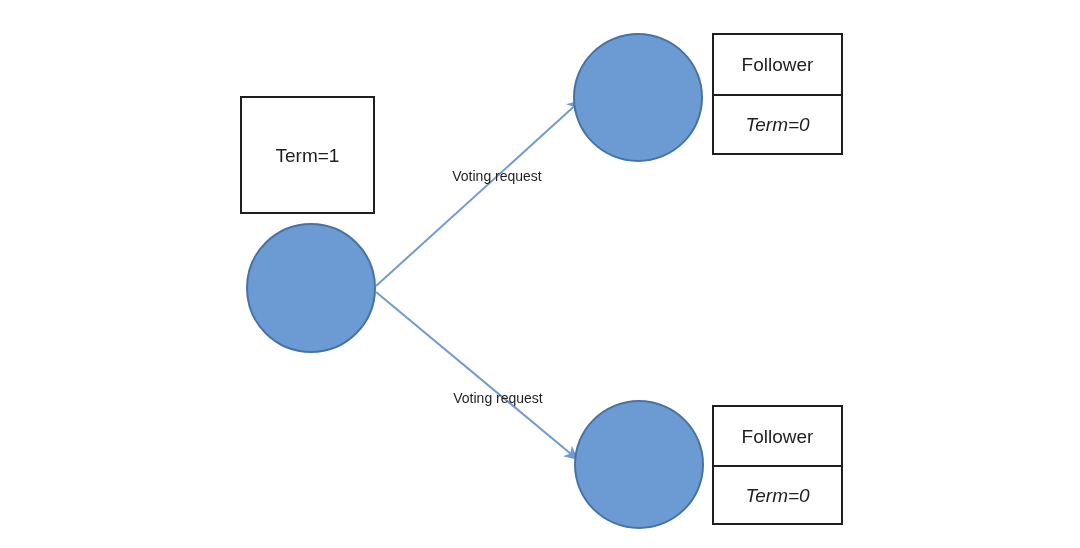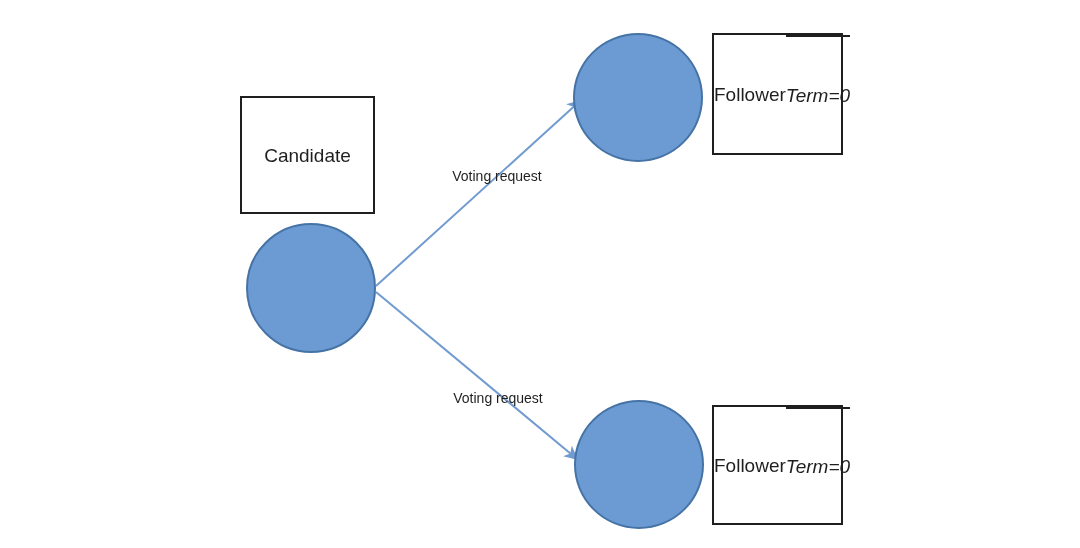--- a/index.html
+++ b/index.html
@@ -38,21 +38,21 @@
     border-radius: 50%;
     background: var(--node-fill);
     border: 2px solid var(--node-border);
     z-index: 2;
   }
   .label-box {
     position: absolute;
     border: 2px solid var(--box-border);
     background: var(--bg);
     display: flex;
-    flex-direction: row;
+    flex-direction: column;
     z-index: 3;
   }
   .label-cell {
     flex: 1 1 50%;
     display: flex;
     align-items: center;
     justify-content: center;
     font-size: 19px;
     line-height: 1;
     white-space: nowrap;
@@ -89,21 +89,21 @@
     <defs>
       <marker id="arrowhead-marker" viewBox="0 0 10 10" refX="9" refY="5" markerWidth="7" markerHeight="7" orient="auto-start-reverse">
         <path class="arrowhead" d="M 0 0 L 10 5 L 0 10 L 2.8 5 Z"></path>
       </marker>
     </defs>
     <line class="arrow-line" x1="376" y1="286" x2="580" y2="101" marker-end="url(#arrowhead-marker)"></line>
     <line class="arrow-line" x1="376" y1="292" x2="577" y2="459" marker-end="url(#arrowhead-marker)"></line>
   </svg>
 
   <div class="label-box" id="candidate-box">
-    <div class="label-cell">Candidate</div>
+    <div class="label-cell">Term=1</div>
   </div>
   <div class="node-circle" id="candidate-circle"></div>
 
   <div class="node-circle" id="follower-top-circle"></div>
   <div class="label-box" id="follower-top-box">
     <div class="label-cell">Follower</div>
     <div class="label-cell">Term=0</div>
   </div>
 
   <div class="node-circle" id="follower-bottom-circle"></div>

